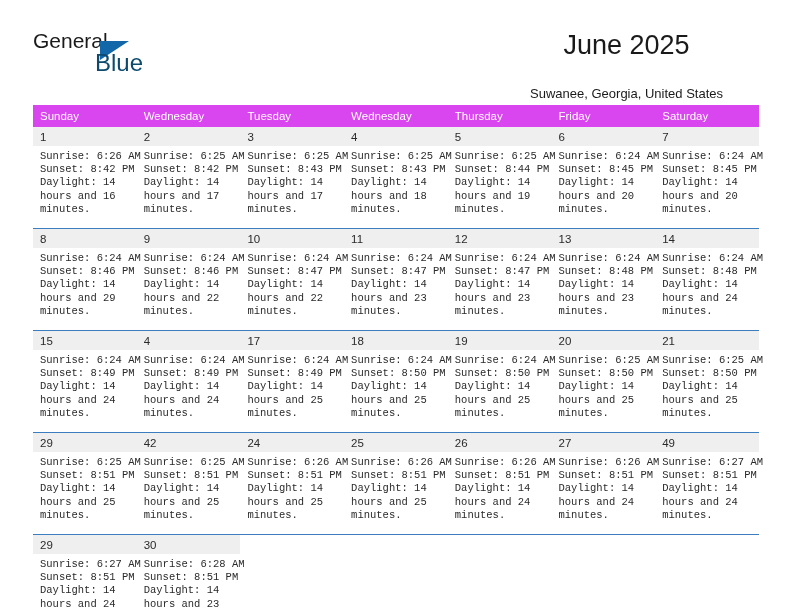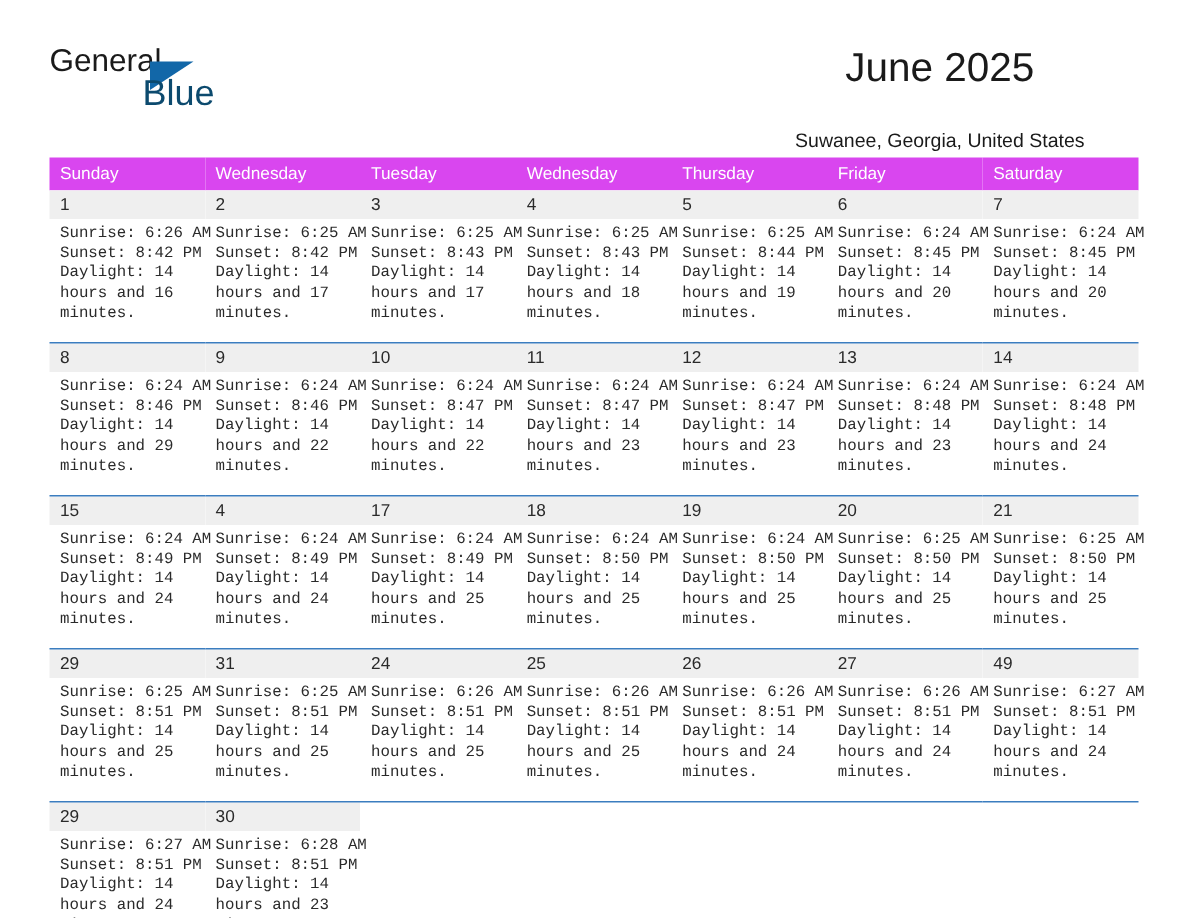--- a/index.html
+++ b/index.html
@@ -351,21 +351,21 @@
         <tr class="week">
           <td>
             <div class="daynum">29</div>
             <div class="cellbody">
               <div>Sunrise: 6:25 AM</div>
               <div>Sunset: 8:51 PM</div>
               <div class="daylight">Daylight: 14 hours and 25 minutes.</div>
             </div>
           </td>
           <td>
-            <div class="daynum">31</div>
+            <div class="daynum">42</div>
             <div class="cellbody">
               <div>Sunrise: 6:25 AM</div>
               <div>Sunset: 8:51 PM</div>
               <div class="daylight">Daylight: 14 hours and 25 minutes.</div>
             </div>
           </td>
           <td>
             <div class="daynum">24</div>
             <div class="cellbody">
               <div>Sunrise: 6:26 AM</div>

